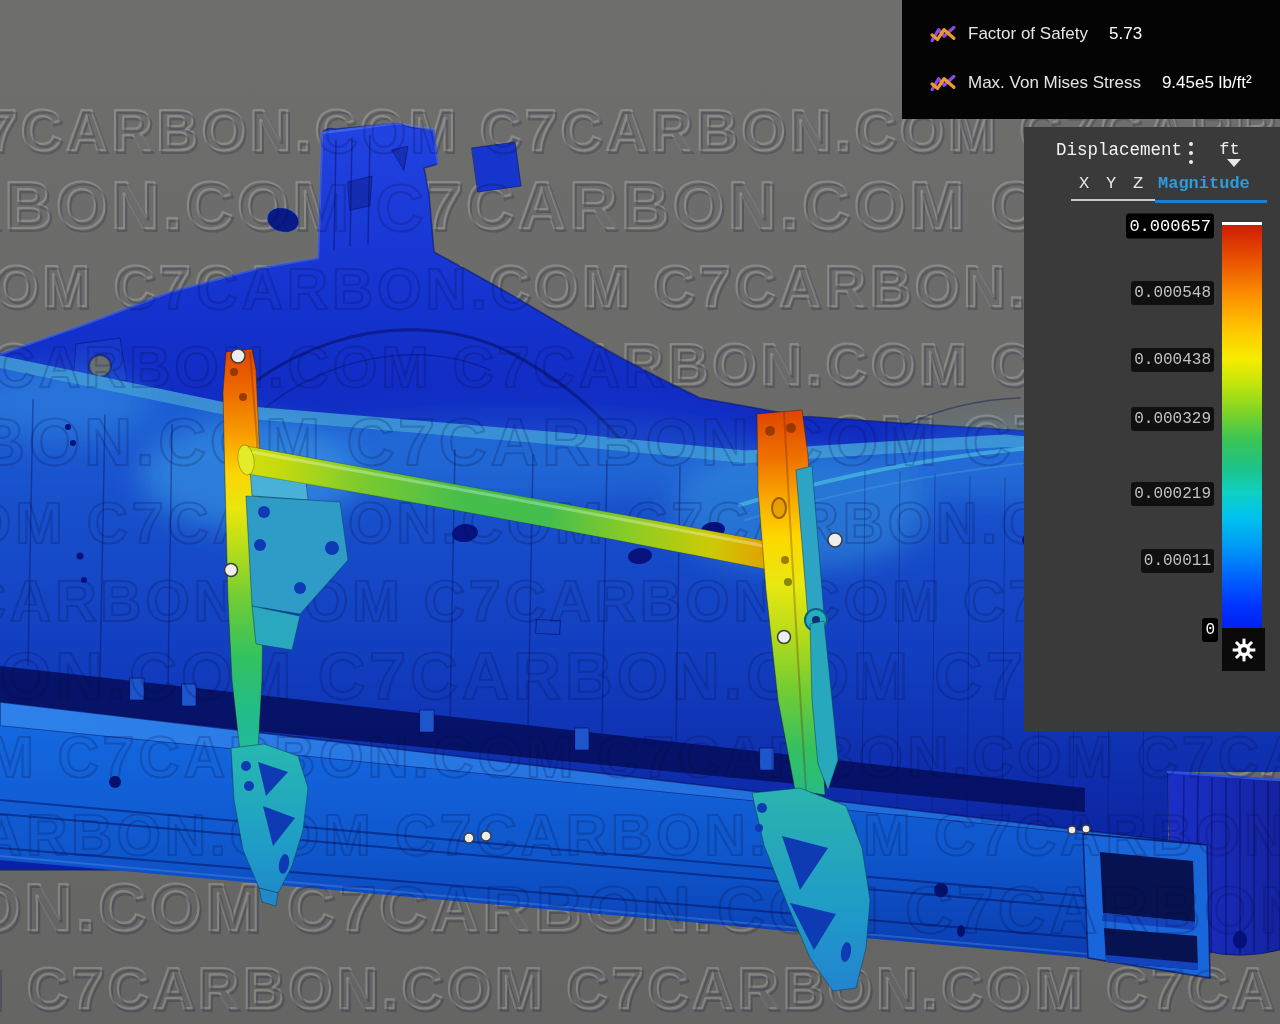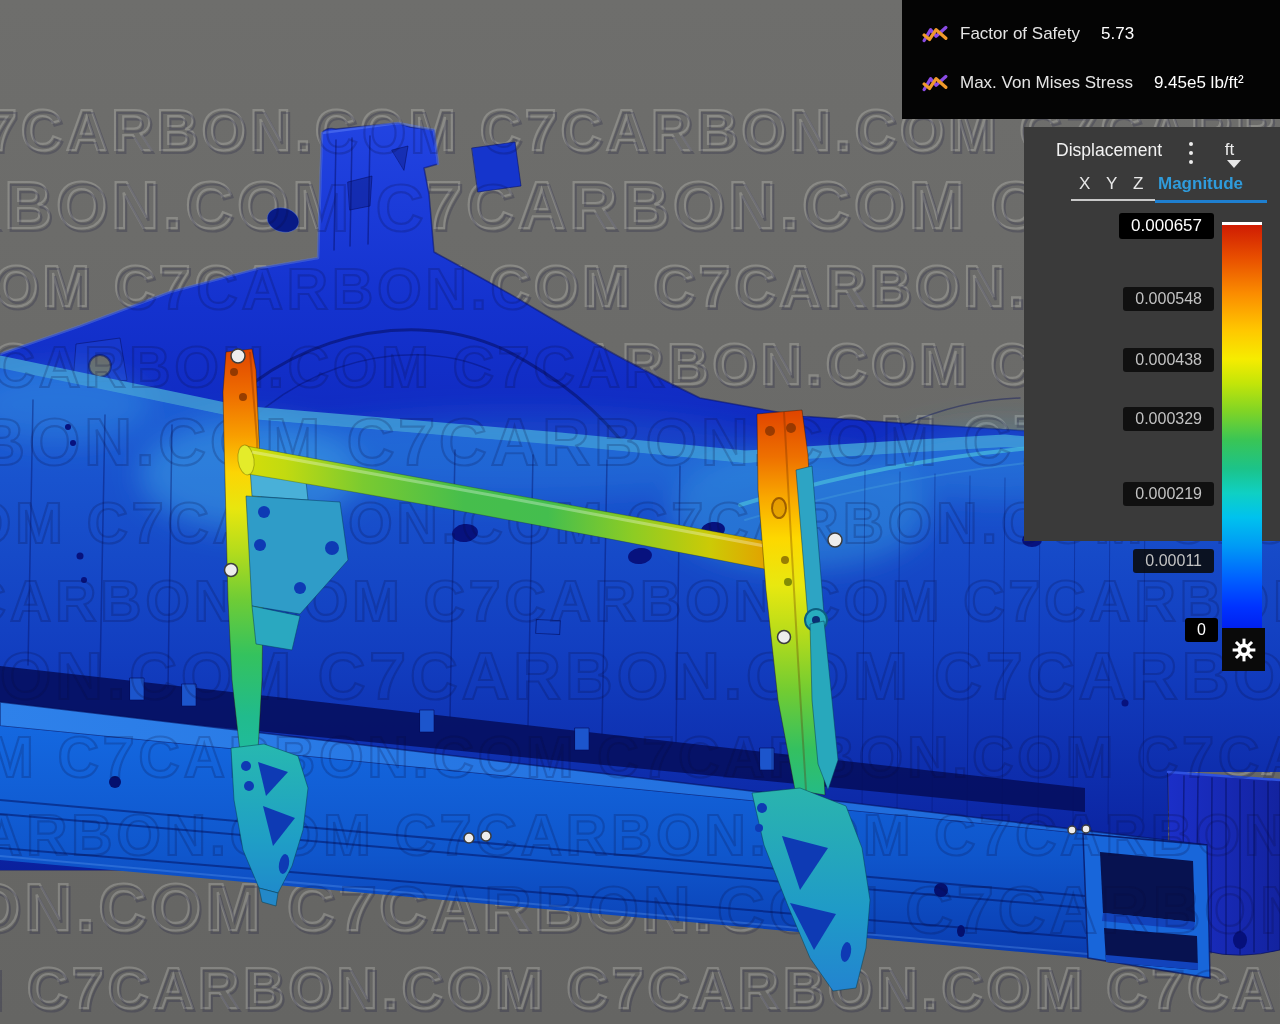--- a/index.html
+++ b/index.html
@@ -10,47 +10,47 @@
     fill:none;stroke-width:2.2px;font-weight:bold;
     font-family:"Liberation Sans",sans-serif;
   }
   #wm-light text{stroke:rgba(228,228,222,.24);}
   #wm-dark  text{stroke:rgba(8,12,55,.20);}
 
   
   #results-panel{position:absolute;left:902px;top:0;width:378px;height:119px;
     background:#040404;display:flex;flex-direction:column;justify-content:space-evenly;
     padding:2px 0 4px 0;box-sizing:border-box;}
-  .res-row{display:flex;align-items:center;padding-left:20px;height:34px;}
+  .res-row{display:flex;align-items:center;padding-left:28px;height:34px;}
   .res-icon{width:26px;height:22px;flex:0 0 26px;}
   .res-label{color:#e4e4e4;font-size:17px;margin-left:12px;white-space:nowrap;}
   .res-value{color:#fff;font-size:17px;margin-left:21px;white-space:nowrap;}
 
   
-  #disp-panel{position:absolute;left:1024px;top:127px;width:256px;height:414px;
-    background:#3a3a3a;}
+  #disp-panel{position:absolute;left:1024px;top:127px;width:256px;height:604px;
+    background:#3a3a3a;font-family:Liberation Mono, monospace;}
   #dp-title{position:absolute;left:32px;top:13px;font-size:17.5px;color:#f2f2f2;}
   #dp-kebab{position:absolute;left:160px;top:15px;width:14px;height:22px;cursor:pointer;
     display:flex;flex-direction:column;align-items:center;justify-content:space-between;}
   #dp-kebab i{width:4px;height:4px;border-radius:50%;background:#ececec;}
   #dp-unit{position:absolute;left:194px;top:13px;display:flex;align-items:center;cursor:pointer;flex-direction:column;}
   #dp-unit .u{font-size:17px;color:#ececec;}
   #dp-unit .caret{margin-left:9px;width:0;height:0;border-left:7px solid transparent;
     border-right:7px solid transparent;border-top:8px solid #e8e8e8;}
   .dp-tab{position:absolute;top:47px;font-size:17px;color:#e8e8e8;cursor:pointer;}
   #tab-x{left:55px;} #tab-y{left:82px;} #tab-z{left:109px;}
   #tab-magnitude{left:134px;font-weight:bold;}
   #xyz-underline{position:absolute;left:47px;top:72px;width:84px;height:2px;background:#c8c8c8;}
   #mag-underline{position:absolute;left:131px;top:73px;width:112px;height:3px;background:#1e7fd0;}
 
   #legend-bar{position:absolute;left:198px;top:95px;width:40px;height:406px;
     border-top:3px solid #ffffff;border-bottom:3px solid #e8e8e8;box-sizing:content-box;}
   .leg-label{position:absolute;right:66px;transform:translateY(-50%);
     background:rgba(10,10,10,.88);color:#c2c2c2;font-size:16px;
-    padding:3px 12px;border-radius:3px;white-space:nowrap;margin-left:14px;}
+    padding:3px 3px;border-radius:3px;white-space:nowrap;margin-left:14px;}
   .leg-label.max{background:#000;color:#fff;font-size:17px;}
   #leg-zero{right:62px;background:#000;color:#fff;}
   #legend-gear{position:absolute;left:198px;top:501px;width:43px;height:43px;background:#0a0a0a;
     display:flex;align-items:center;justify-content:center;cursor:pointer;}
 </style>
 </head>
 <body>
 
 <div id="stage">
 
@@ -384,21 +384,21 @@
     <span class="dp-tab" id="tab-x">X</span>
     <span class="dp-tab" id="tab-y">Y</span>
     <span class="dp-tab" id="tab-z">Z</span>
     <span class="dp-tab" id="tab-magnitude" style="color: rgb(47, 155, 219);">Magnitude</span>
     <div id="xyz-underline"></div>
     <div id="mag-underline" style="background: rgb(30, 127, 208);"></div>
 
     <div id="legend-bar" style="background: linear-gradient(rgb(207, 28, 3) 0%, rgb(232, 78, 0) 8%, rgb(251, 141, 0) 17%, rgb(255, 200, 0) 26%, rgb(246, 236, 0) 33%, rgb(195, 229, 9) 39%, rgb(127, 212, 38) 46%, rgb(57, 197, 86) 53%, rgb(28, 195, 137) 60%, rgb(15, 208, 195) 66%, rgb(0, 194, 238) 72%, rgb(0, 155, 245) 79%, rgb(0, 97, 255) 87%, rgb(0, 51, 255) 94%, rgb(0, 30, 239) 100%);"></div>
 
     <div class="leg-label max" style="top:99px">0.000657</div>
-    <div class="leg-label" style="top:172px">0.000548</div>
+    <div class="leg-label" style="top:166px">0.000548</div>
     <div class="leg-label" style="top:233px">0.000438</div>
     <div class="leg-label" style="top:292px">0.000329</div>
     <div class="leg-label" style="top:367px">0.000219</div>
     <div class="leg-label" style="top:434px">0.00011</div>
     <div class="leg-label" id="leg-zero" style="top:503px">0</div>
 
     <div id="legend-gear">
       <svg width="26" height="26" viewBox="0 0 24 24">
         <g fill="#fff">
           <circle cx="12" cy="12" r="6"></circle>

